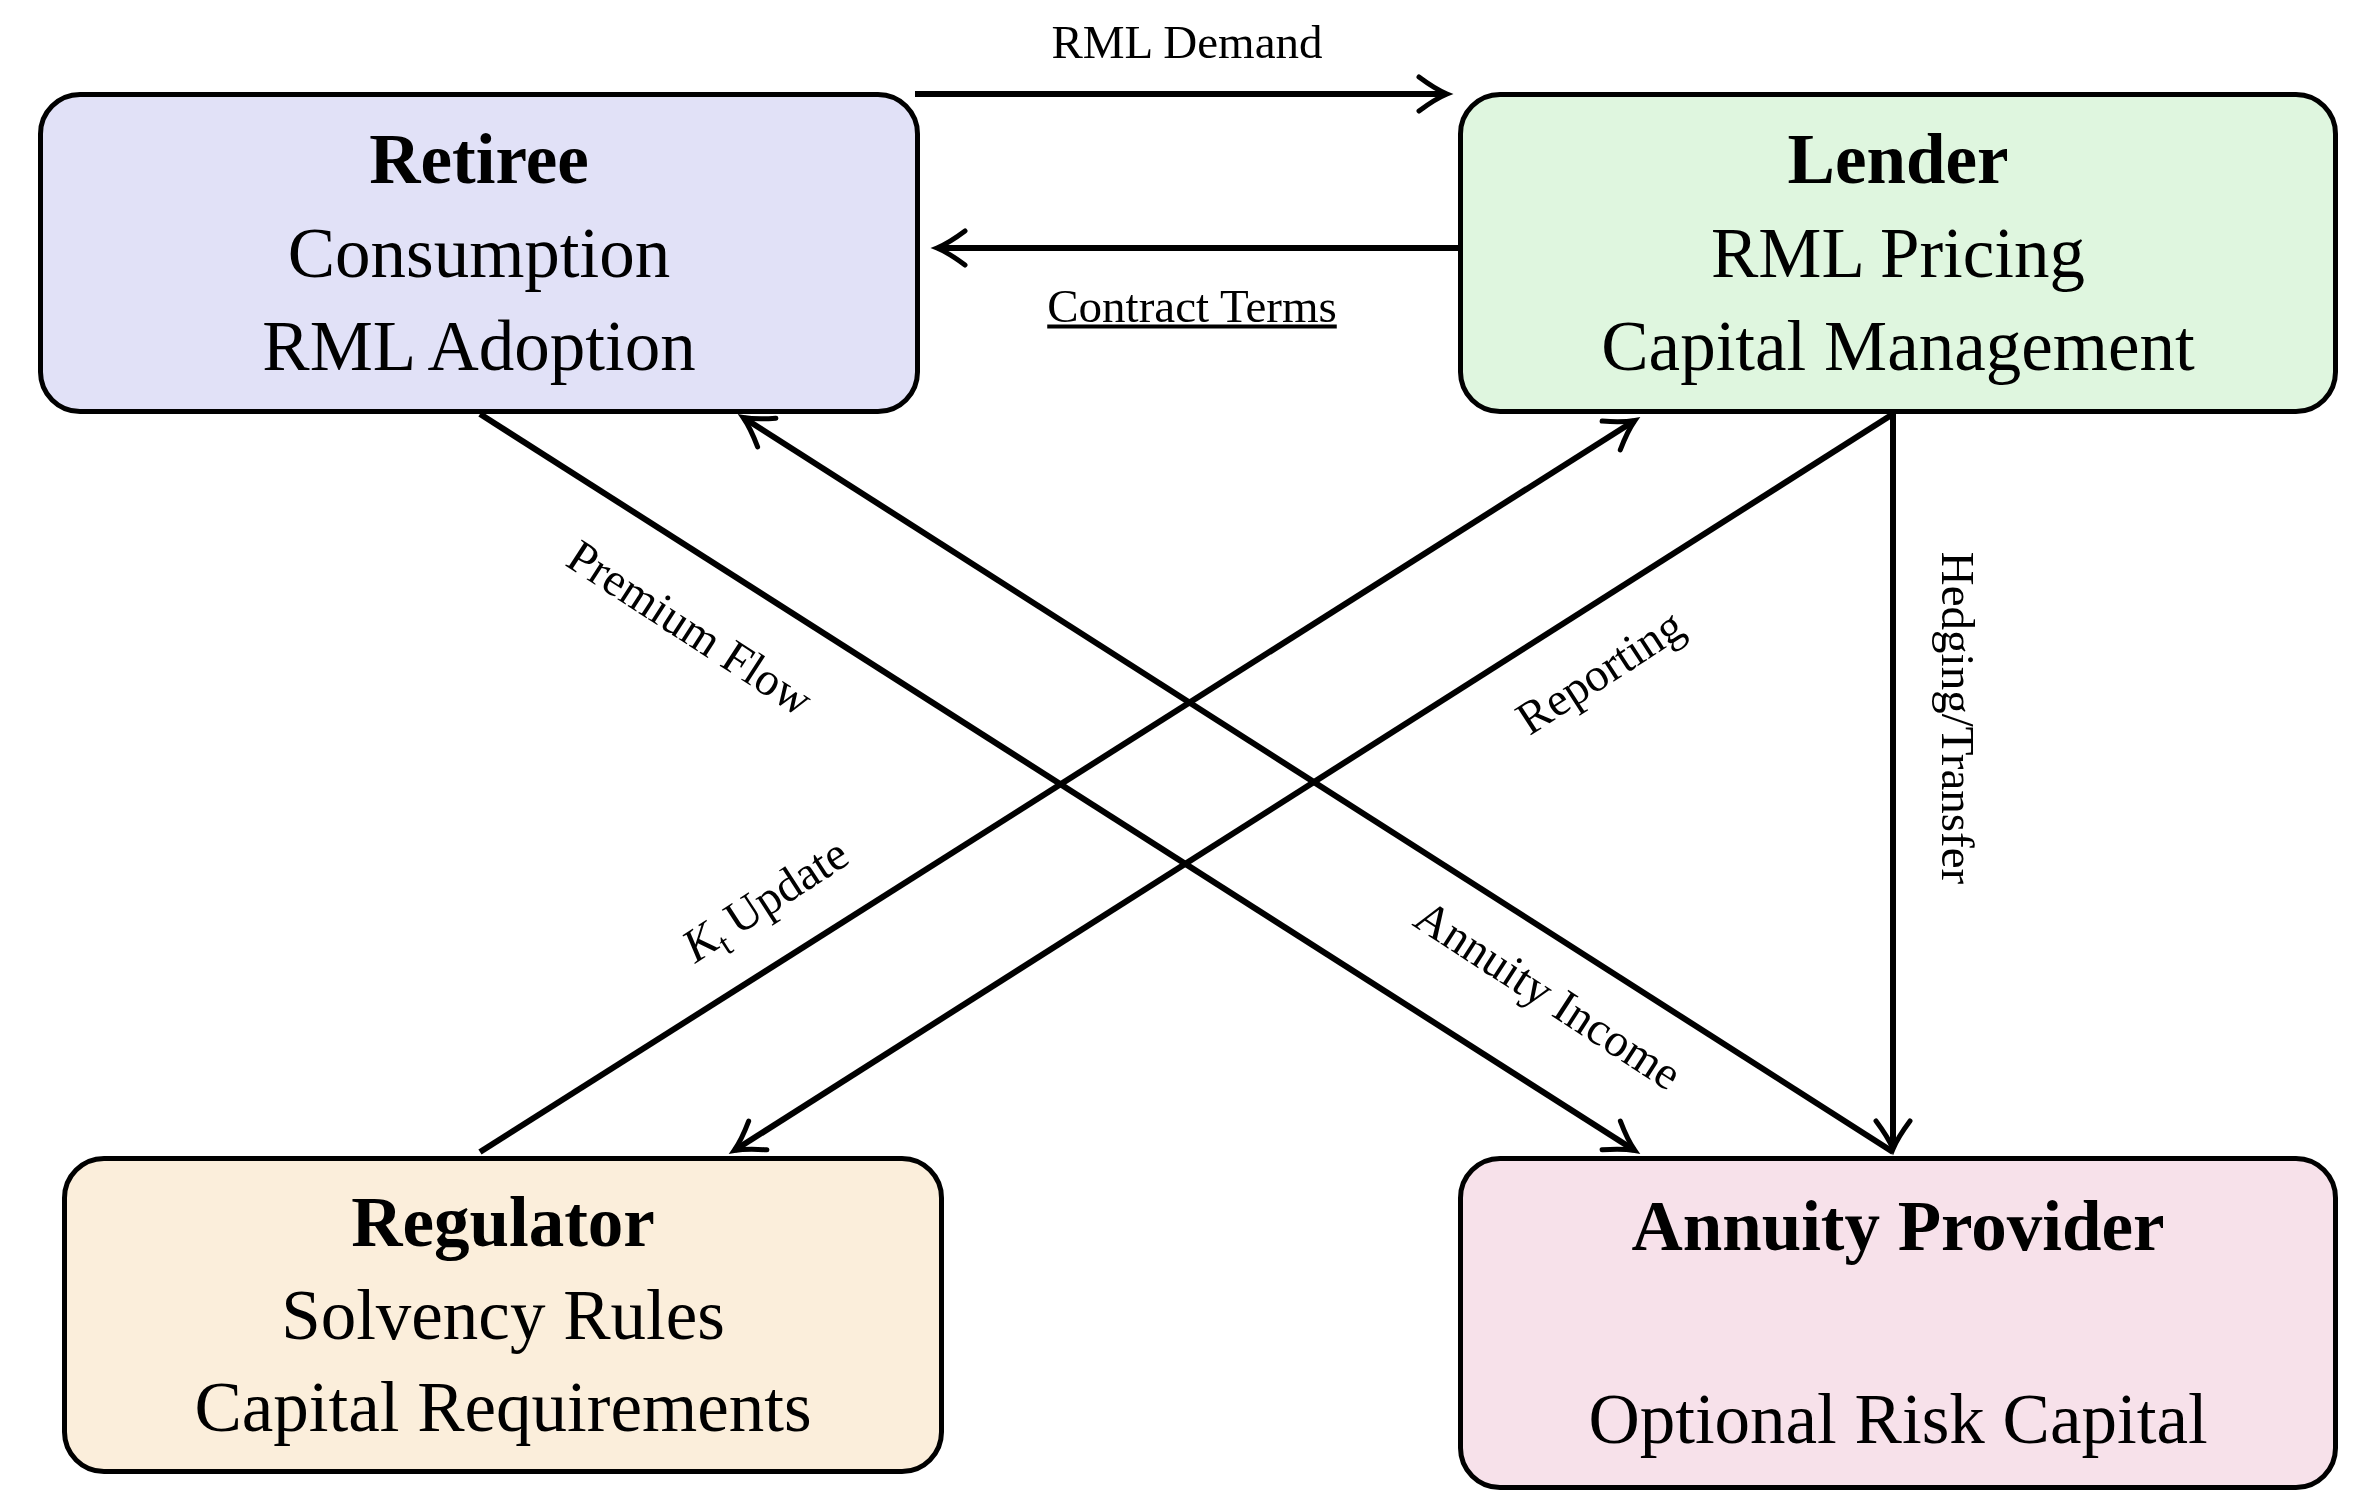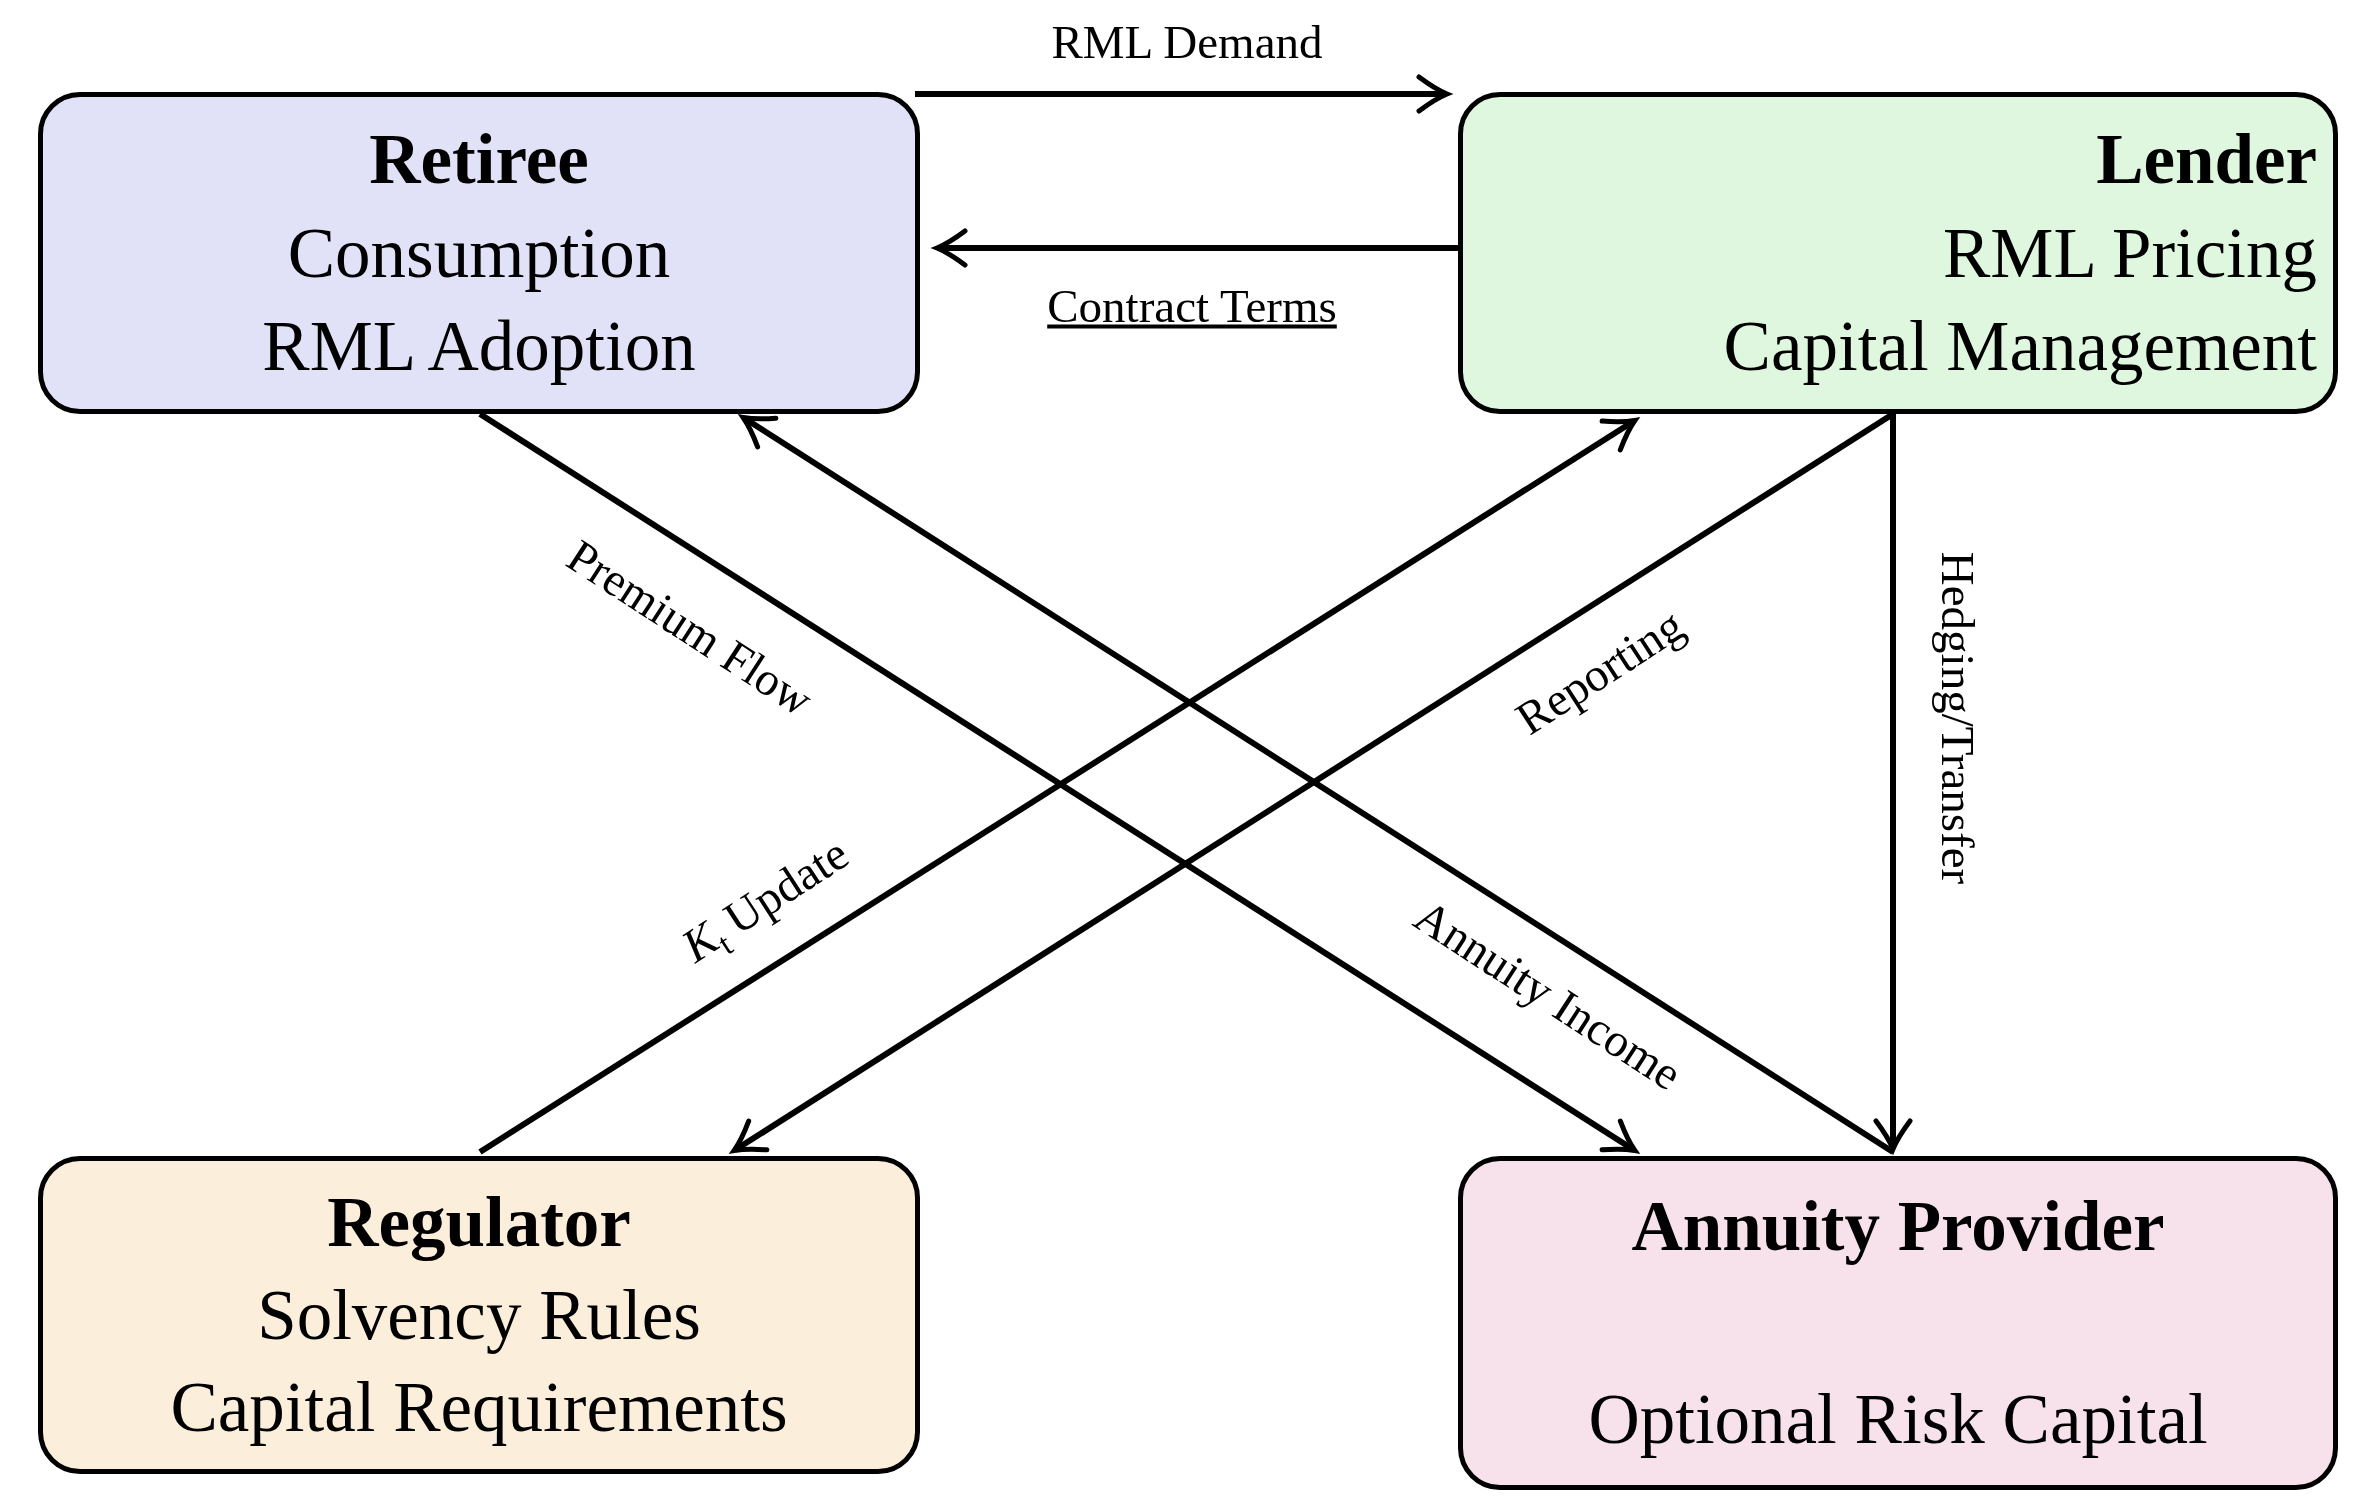--- a/index.html
+++ b/index.html
@@ -28,21 +28,21 @@
     justify-content: space-evenly;
     align-items: center;
     text-align: center;
     font-size: 71px;
     line-height: 1.1;
     padding: 8px 16px;
   }
   .node-title { font-weight: bold; }
   .node-line { min-height: 1.1em; }
   .node-retiree   { left: 38px;   top: 92px;   width: 882px; height: 322px; }
-  .node-lender    { left: 1458px; top: 92px;   width: 880px; height: 322px; align-items: flex-end; }
+  .node-lender    { left: 1458px; top: 92px;   width: 880px; height: 322px; }
   .node-regulator { left: 38px;   top: 1156px; width: 882px; height: 318px; }
   .node-annuity   { left: 1458px; top: 1156px; width: 880px; height: 334px; }
   .alabel {
     position: absolute;
     font-size: 47px;
     line-height: 1;
     white-space: nowrap;
     transform-origin: center center;
   }
   .lbl-rml-demand       { left: 1187px; top: 42px;  transform: translate(-50%,-50%); }
@@ -81,21 +81,21 @@
     <div class="node-line">Consumption</div>
     <div class="node-line">RML Adoption</div>
   </div>
 
   <div class="node node-lender" style="background:#dff6df;">
     <div class="node-title">Lender</div>
     <div class="node-line">RML Pricing</div>
     <div class="node-line">Capital Management</div>
   </div>
 
-  <div class="node node-regulator" style="background:#fbeedb;">
+  <div class="node node-regulator" style="background:#fbeedb;margin-left:24px;">
     <div class="node-title">Regulator</div>
     <div class="node-line">Solvency Rules</div>
     <div class="node-line">Capital Requirements</div>
   </div>
 
   <div class="node node-annuity" style="background:#f7e1ea;">
     <div class="node-title">Annuity Provider</div>
     <div class="node-line"></div>
     <div class="node-line">Optional Risk Capital</div>
   </div>

